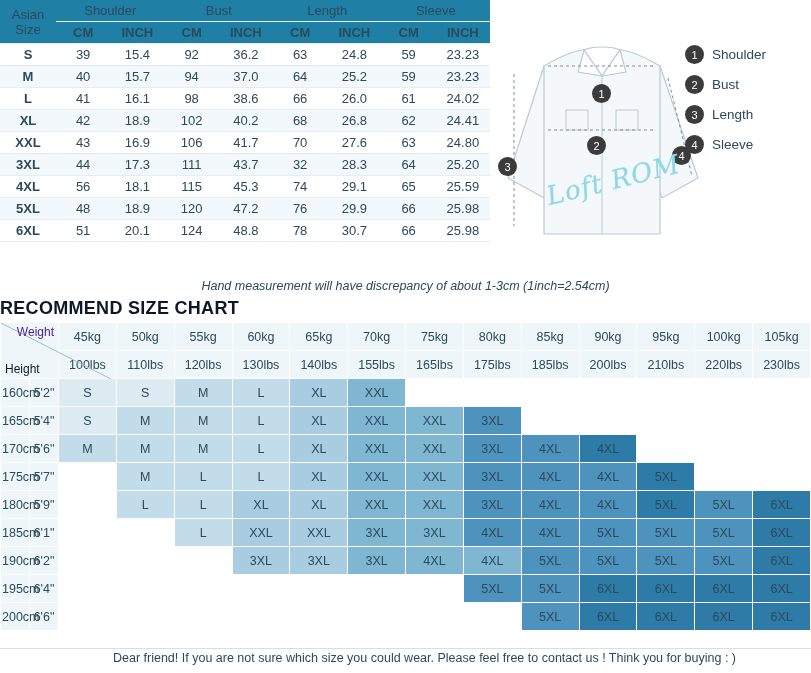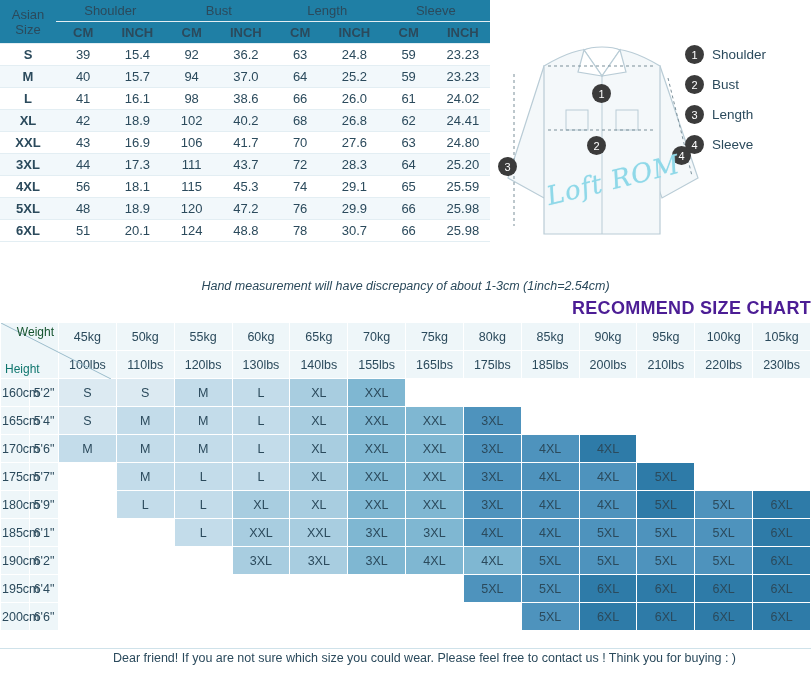--- a/index.html
+++ b/index.html
@@ -69,38 +69,38 @@
     position:absolute; left:545px; top:165px;
     font-family:"DejaVu Serif", serif;
     font-size:26px; color:#8fd8e8; transform: rotate(-14deg);
     font-style: italic; letter-spacing:1px;
     text-shadow: 0 0 1px #b7e7f2;
   }
 
   
   .rec-title {
     position:absolute; left:0; top:298px; width:811px;
-    text-align:right; font-size:18px; font-weight:bold; color:#4c1d95;
+    text-align:left; font-size:18px; font-weight:bold; color:#0f172a;
     letter-spacing:.3px;
   }
 
   
   .grid-wrap { position:absolute; left:0; top:322px; width:811px; }
   table.rec { border-collapse: collapse; width:811px; table-layout: fixed; }
   table.rec td, table.rec th {
     border: 1px solid #ffffff;
     text-align:center;
     font-size: 12.5px;
     height: 28px;
     color:#2b4a5c;
     font-weight:normal;
   }
   .corner { width:58px; background:#ffffff; position:relative; padding:0; }
-  .corner .wt { position:absolute; right:4px; top:2px; font-size:12px; color:#14532d; }
-  .corner .ht { position:absolute; left:4px; bottom:2px; font-size:12px; color:#0f766e; }
+  .corner .wt { position:absolute; right:4px; top:2px; font-size:12px; color:#4c1d95; }
+  .corner .ht { position:absolute; left:4px; bottom:2px; font-size:12px; color:#0f172a; }
   .corner .diag { position:absolute; inset:0; }
   .kgrow td { background:#eef6f9; font-size:13px; color:#2b4a5c; }
   .lbrow td { background:#eef6f9; font-size:11.5px; color:#2b4a5c; }
   .hcm { background:#eef6f9; width:55px; }
   .hft { background:#eef6f9; width:52px; }
   .cell-empty { background:#ffffff; }
   .c1 { background:#dceaf2; }
   .c2 { background:#c3dcea; }
   .c3 { background:#a8cde0; }
   .c4 { background:#7fb7d2; color:#ffffff; }
@@ -197,21 +197,21 @@
             <td>27.6</td>
             <td>63</td>
             <td>24.80</td>
           </tr>
           <tr>
             <td class="sz">3XL</td>
             <td>44</td>
             <td>17.3</td>
             <td>111</td>
             <td>43.7</td>
-            <td>72</td>
+            <td>32</td>
             <td>28.3</td>
             <td>64</td>
             <td>25.20</td>
           </tr>
           <tr>
             <td class="sz">4XL</td>
             <td>56</td>
             <td>18.1</td>
             <td>115</td>
             <td>45.3</td>

